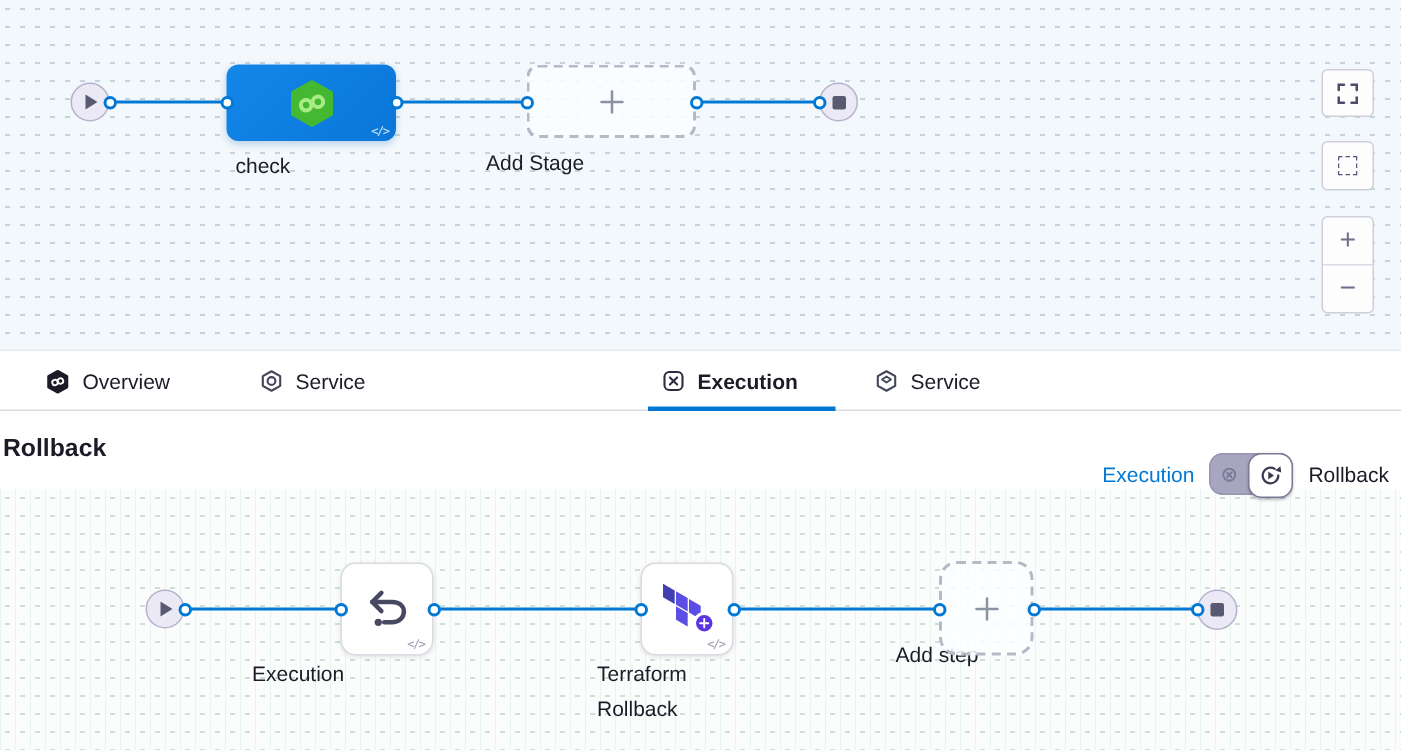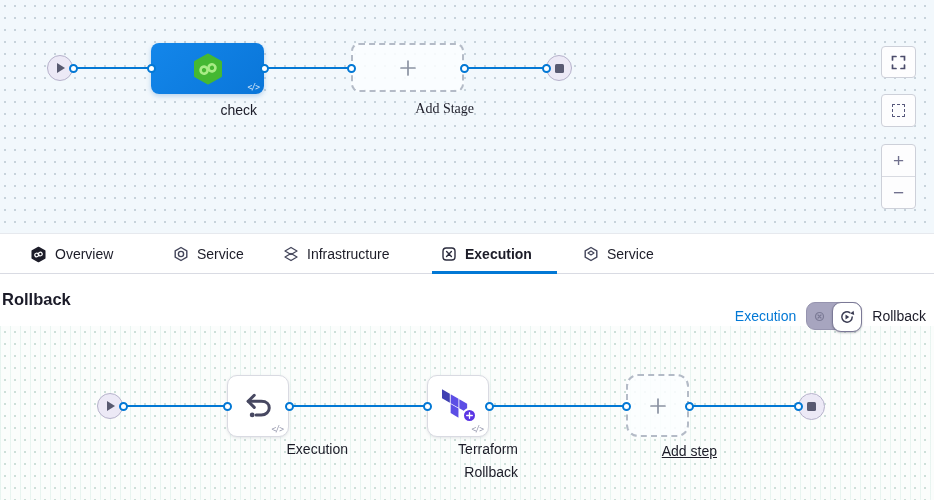--- a/index.html
+++ b/index.html
@@ -20,21 +20,21 @@
     background-size:10px 12px,10px 12px;}
 
   
   .link{position:absolute;height:2px;background:#0278d5;}
   .dot{position:absolute;width:9px;height:9px;border-radius:50%;
        background:#fff;border:2px solid #0278d5;z-index:5;}
   .node-circle{position:absolute;width:26px;height:26px;border-radius:50%;
        background:#ece9f6;border:1.5px solid #b6b2cb;
        display:flex;align-items:center;justify-content:center;z-index:4;}
   .stop-square{width:9px;height:9px;background:#595a72;border-radius:1.5px;}
-  .node-label{position:absolute;text-align:right;font-size:14px;color:#1c1c28;line-height:23px;}
+  .node-label{position:absolute;text-align:left;font-size:14px;color:#1c1c28;line-height:23px;}
 
   .stage-box{position:absolute;left:151px;top:43px;width:113px;height:51px;border-radius:8px;
        background:linear-gradient(135deg,#1386ea,#0a76d9);
        box-shadow:0 2px 5px rgba(12,100,190,.25);
        display:flex;align-items:center;justify-content:center;z-index:4;}
   .dashed-box{position:absolute;border:2px dashed #b4bbc7;border-radius:8px;
        background:rgba(252,254,255,.85);display:flex;align-items:center;justify-content:center;z-index:4;}
   .step-box{position:absolute;width:62px;height:62px;border-radius:10px;background:#fff;
        border:1px solid #d9dae2;box-shadow:0 1px 3px rgba(96,97,112,.16);
        display:flex;align-items:center;justify-content:center;z-index:4;}
@@ -112,21 +112,21 @@
       </svg>
       <span class="code-badge on-blue">&lt;/&gt;</span>
     </div>
     <div class="node-label" style="left:157px;top:99px;width:100px;">check</div>
 
     <div class="dashed-box" style="left:351px;top:43px;width:113px;height:49px;">
       <svg width="18" height="18" viewBox="0 0 18 18">
         <path d="M9 2 V16 M2 9 H16" stroke="#8b93a3" stroke-width="1.7" stroke-linecap="round"></path>
       </svg>
     </div>
-    <div class="node-label" style="left:341px;top:97px;width:133px;font-family:Liberation Serif, serif;">Add Stage</div>
+    <div class="node-label" style="left:324px;top:97px;width:133px;">Add Stage</div>
 
     <div class="node-circle" style="left:546px;top:55px;">
       <div class="stop-square"></div>
     </div>
 
     <div class="zoom-btn" style="top:46px;height:32px;">
       <svg width="15" height="15" viewBox="0 0 15 15">
         <path d="M1.5 5 V1.5 H5 M10 1.5 H13.5 V5 M13.5 10 V13.5 H10 M5 13.5 H1.5 V10" stroke="#4b4c6b" stroke-width="1.7" fill="none" stroke-linecap="round"></path>
       </svg>
     </div>
@@ -153,27 +153,20 @@
       <svg width="17" height="17" viewBox="0 0 16 16">
         <polygon points="8,1.3 13.9,4.6 13.9,11.4 8,14.7 2.1,11.4 2.1,4.6" fill="#1c1c28" stroke="#1c1c28" stroke-width="1.4" stroke-linejoin="round"></polygon>
         <g stroke="#fff" stroke-width="1.2" fill="none" transform="rotate(-15 8 8)">
           <circle cx="6.2" cy="8" r="1.7"></circle>
             <circle cx="9.8" cy="8" r="1.7"></circle>
         </g>
       </svg>
       <span>Overview</span>
     </div>
 
-    <div class="tab" style="left:283px;">
-      <svg width="16" height="16" viewBox="0 0 16 16">
-        <path d="M8 1.5 L14 5 L8 8.5 L2 5 Z" fill="none" stroke="#43455a" stroke-width="1.3" stroke-linejoin="round"></path>
-        <path d="M8 7.5 L14 11 L8 14.5 L2 11 Z" fill="none" stroke="#43455a" stroke-width="1.3" stroke-linejoin="round"></path>
-      </svg>
-      <span>Infrastructure</span>
-    </div>
 
     <div class="tab active" style="left:441px;">
       <svg width="16" height="16" viewBox="0 0 16 16">
         <rect x="2" y="2" width="12" height="12" rx="3.2" fill="none" stroke="#2b2c3e" stroke-width="1.4"></rect>
         <path d="M5.6 5.6 L10.4 10.4 M10.4 5.6 L5.6 10.4" stroke="#2b2c3e" stroke-width="1.4" stroke-linecap="round"></path>
       </svg>
       <span>Execution</span>
     </div>
 
     <div class="tab" style="left:583px;">
@@ -259,20 +252,20 @@
     <div class="node-label" style="left:398px;top:112px;width:120px;">
       <div>Terraform</div>
       <div>Rollback</div>
     </div>
 
     <div class="dashed-box" style="left:626px;top:48px;width:63px;height:63px;border-radius:12px;">
       <svg width="18" height="18" viewBox="0 0 18 18">
         <path d="M9 2 V16 M2 9 H16" stroke="#8b93a3" stroke-width="1.7" stroke-linecap="round"></path>
       </svg>
     </div>
-    <div class="node-label" style="left:597px;top:114px;width:120px;text-decoration:underline;">Add step</div>
+    <div class="node-label" style="left:597px;top:99px;width:120px;">Add step</div>
 
     <div class="node-circle" style="left:798px;top:67px;width:27px;height:27px;">
       <div class="stop-square"></div>
     </div>
   </div>
 
 </div>
 
 </body></html>

